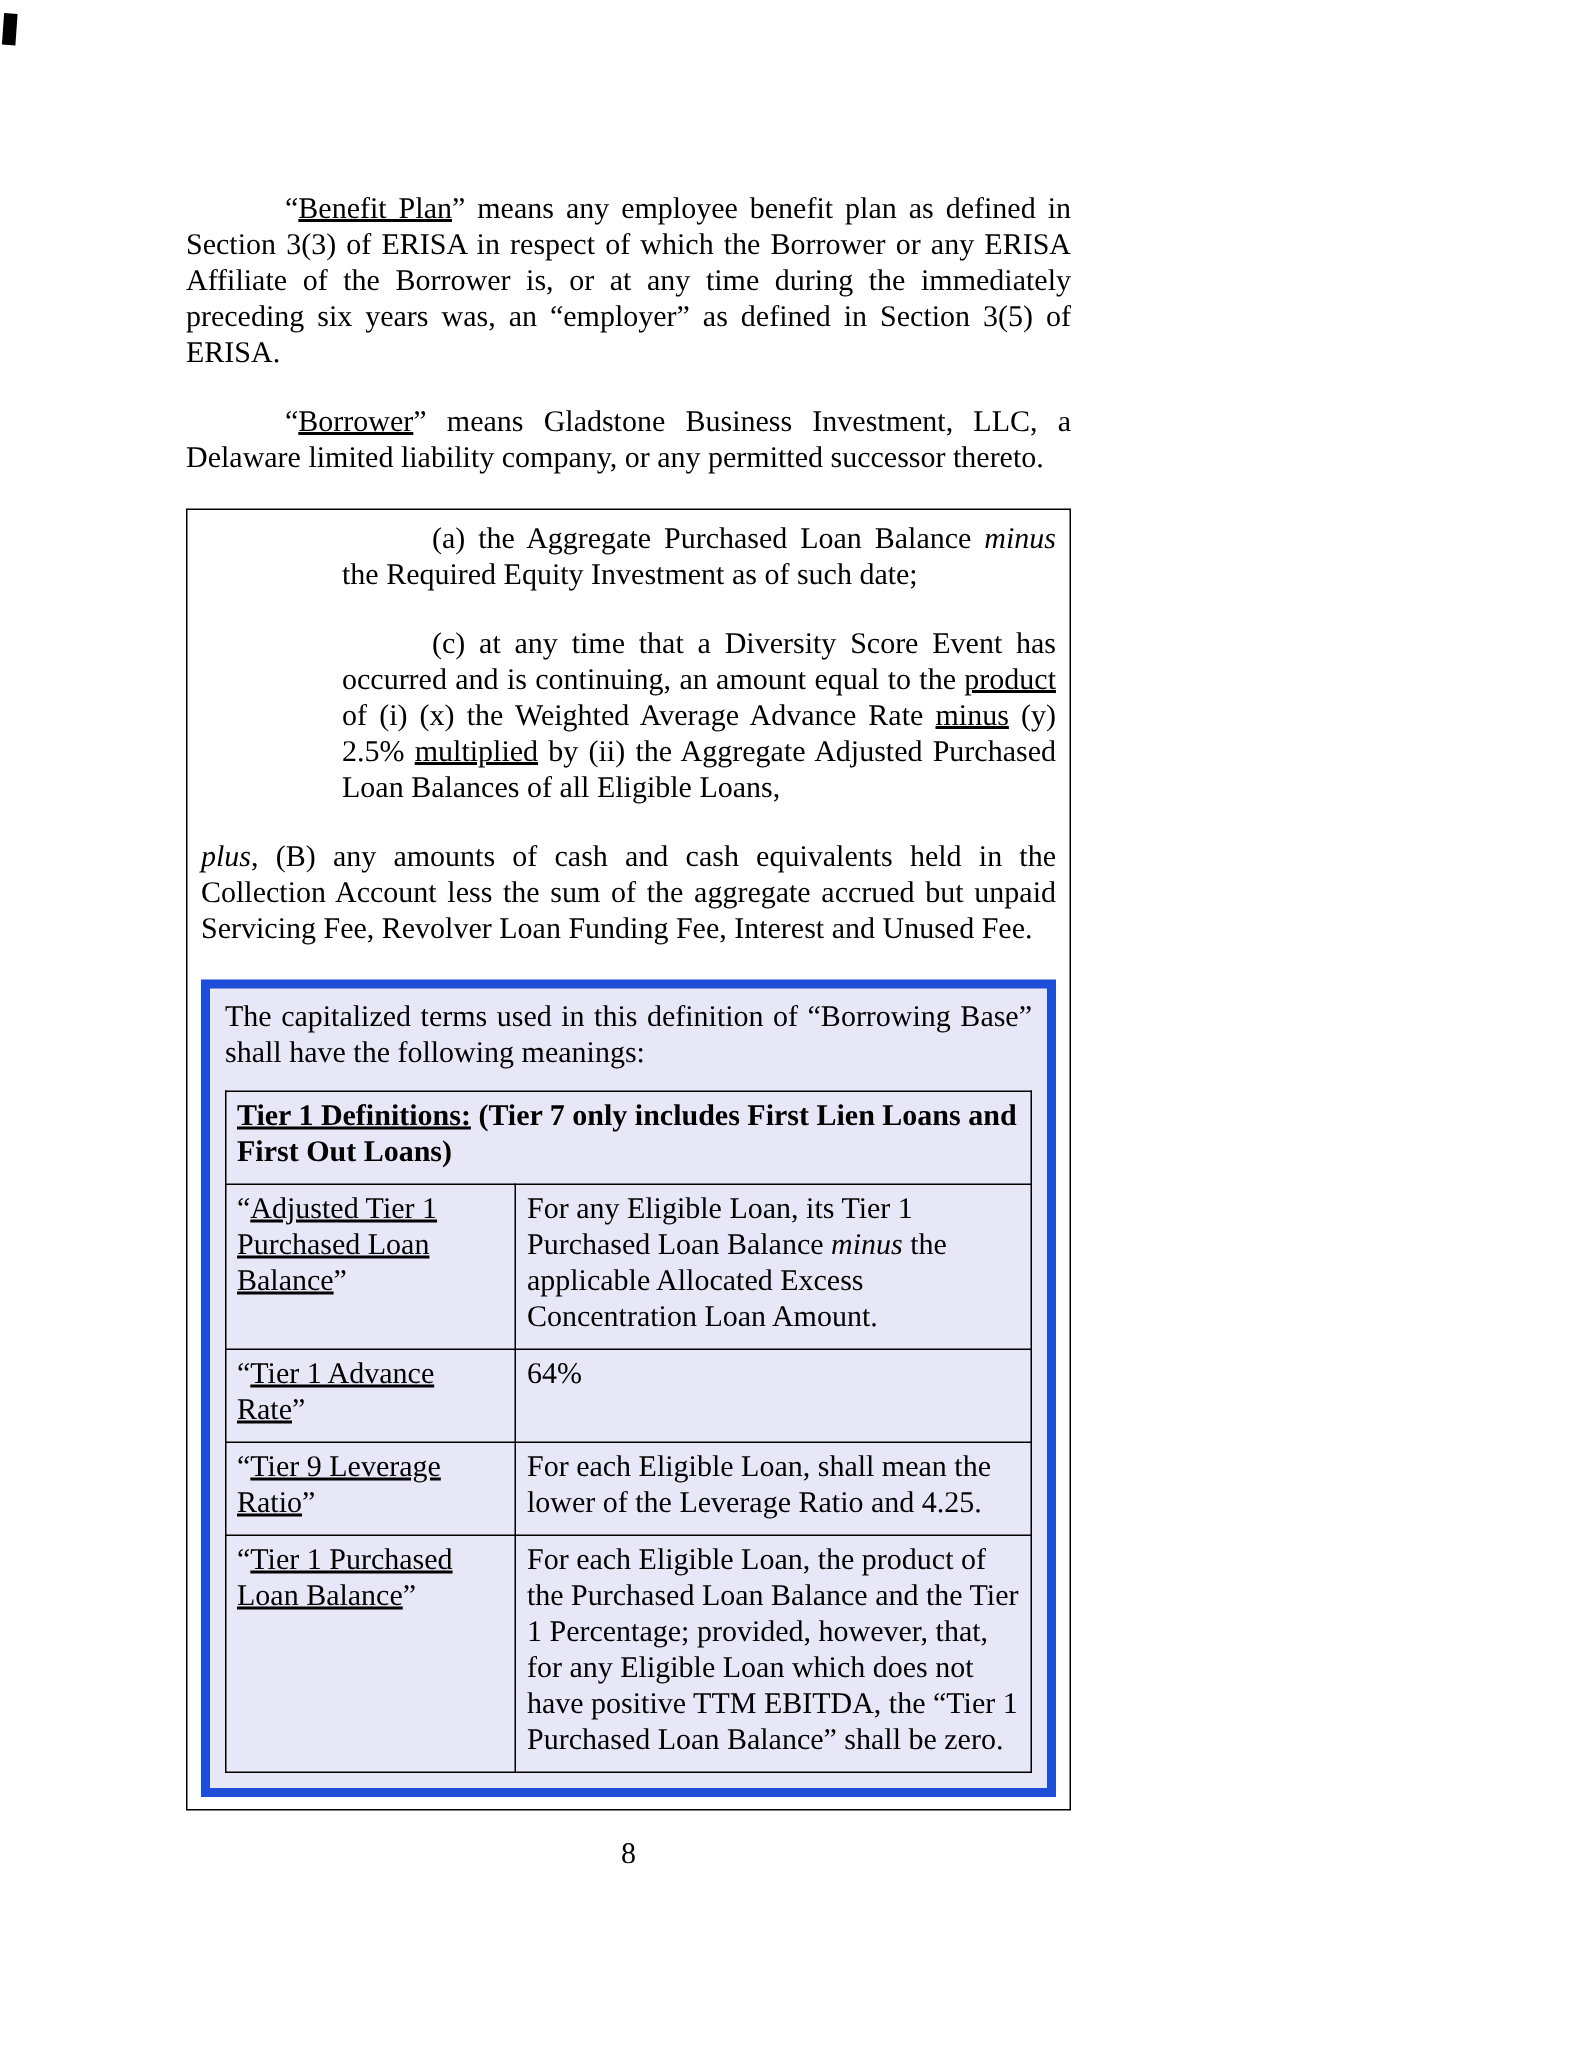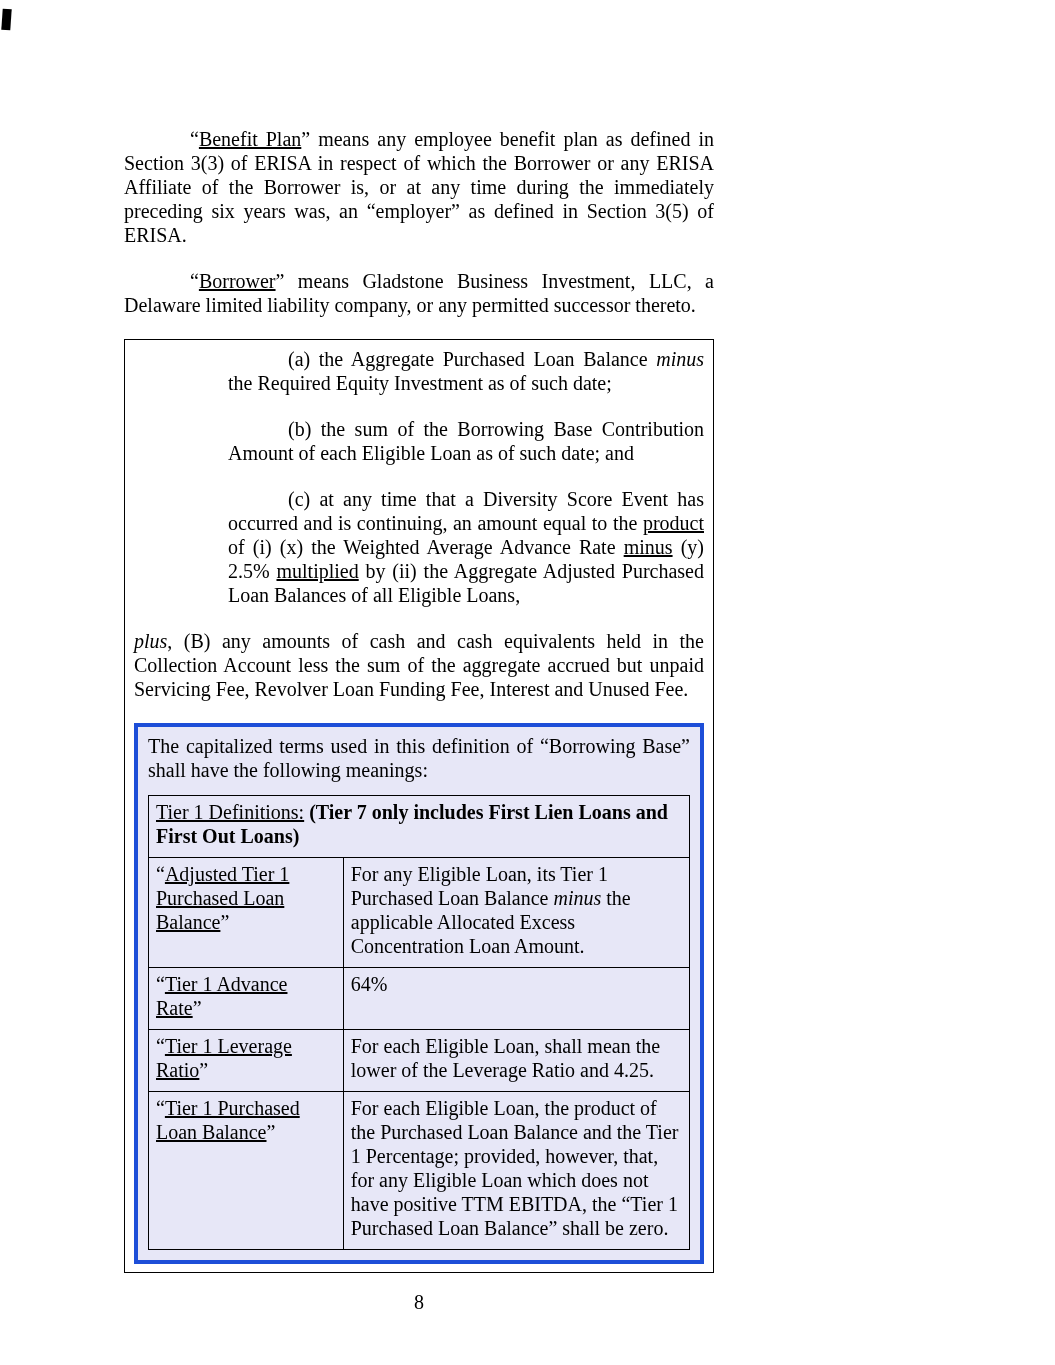--- a/index.html
+++ b/index.html
@@ -31,60 +31,59 @@
     border: 1px solid #000000;
     padding: 7px 9px 8px 9px;
   }
   .sub-clause {
     text-align: justify;
     margin: 0 0 22px 94px;
     text-indent: 60px;
   }
   .inner-box {
     background: var(--table-bg, #e7e7f7);
-    border: 4px solid #1d4ed8;
+    border: 6px solid #1d4ed8;
     padding: 7px 10px 10px 10px;
   }
   .inner-intro { text-align: justify; margin-bottom: 13px; }
   table.defs {
     width: 100%;
     border-collapse: collapse;
     background: var(--table-bg, #e7e7f7);
   }
   .defs th, .defs td {
     border: 1px solid #000000;
     vertical-align: top;
     text-align: left;
     padding: 4px 8px 9px 7px;
     font-weight: normal;
   }
   .seg-u { text-decoration: underline; text-align: right; }
   .seg-i { font-style: italic; }
   .seg-b { font-weight: bold; }
-  .seg-bu { font-weight: normal; text-decoration: underline; }
+  .seg-bu { font-weight: bold; text-decoration: underline; }
   .page-number { text-align: center; margin-top: 17px; }
 </style>
 </head>
 <body>
 
 <div class="page">
   <div class="artifact"></div>
 
   <div class="content">
 
     <p class="para first-indent"><span>“</span><span class="seg-u">Benefit Plan</span><span>” means any employee benefit plan as defined in Section 3(3) of ERISA in respect of which the Borrower or any ERISA Affiliate of the Borrower is, or at any time during the immediately preceding six years was, an “employer” as defined in Section 3(5) of ERISA.</span></p>
 
     <p class="para first-indent"><span>“</span><span class="seg-u">Borrower</span><span>” means Gladstone Business Investment, LLC, a Delaware limited liability company, or any permitted successor thereto.</span></p>
 
     <div class="outer-box">
 
 
       <p class="sub-clause"><span>(a) the Aggregate Purchased Loan Balance </span><span class="seg-i">minus</span><span> the Required Equity Investment as of such date;</span></p>
 
-      <p class="sub-clause"><span>(b) the sum of the Borrowing Base Contribution Amount of each Eligible Loan as of such date; and</span></p>
 
       <p class="sub-clause"><span>(c) at any time that a Diversity Score Event has occurred and is continuing, an amount equal to the </span><span class="seg-u">product</span><span> of (i) (x) the Weighted Average Advance Rate </span><span class="seg-u">minus</span><span> (y) 2.5% </span><span class="seg-u">multiplied</span><span> by (ii) the Aggregate Adjusted Purchased Loan Balances of all Eligible Loans,</span></p>
 
       <p class="para"><span class="seg-i">plus</span><span>, (B) any amounts of cash and cash equivalents held in the Collection Account less the sum of the aggregate accrued but unpaid Servicing Fee, Revolver Loan Funding Fee, Interest and Unused Fee.</span></p>
 
       <div class="inner-box">
         <p class="inner-intro"><span>The capitalized terms used in this definition of “Borrowing Base” shall have the following meanings:</span></p>
 
         <table class="defs">
           <colgroup>
@@ -99,21 +98,21 @@
           <tbody>
               <tr>
                 <td><span>“</span><span class="seg-u">Adjusted Tier 1 Purchased Loan Balance</span><span>”</span></td>
                 <td><span>For any Eligible Loan, its Tier 1 Purchased Loan Balance </span><span class="seg-i">minus</span><span> the applicable Allocated Excess Concentration Loan Amount.</span></td>
               </tr>
               <tr>
                 <td><span>“</span><span class="seg-u">Tier 1 Advance Rate</span><span>”</span></td>
                 <td><span>64%</span></td>
               </tr>
               <tr>
-                <td><span>“</span><span class="seg-u">Tier 1 Leverage Ratio</span><span>”</span></td>
+                <td><span>“</span><span class="seg-u">Tier 9 Leverage Ratio</span><span>”</span></td>
                 <td><span>For each Eligible Loan, shall mean the lower of the Leverage Ratio and 4.25.</span></td>
               </tr>
               <tr>
                 <td><span>“</span><span class="seg-u">Tier 1 Purchased Loan Balance</span><span>”</span></td>
                 <td><span>For each Eligible Loan, the product of the Purchased Loan Balance and the Tier 1 Percentage; provided, however, that, for any Eligible Loan which does not have positive TTM EBITDA, the “Tier 1 Purchased Loan Balance” shall be zero.</span></td>
               </tr>
             </tbody>
         </table>
       </div>
 

